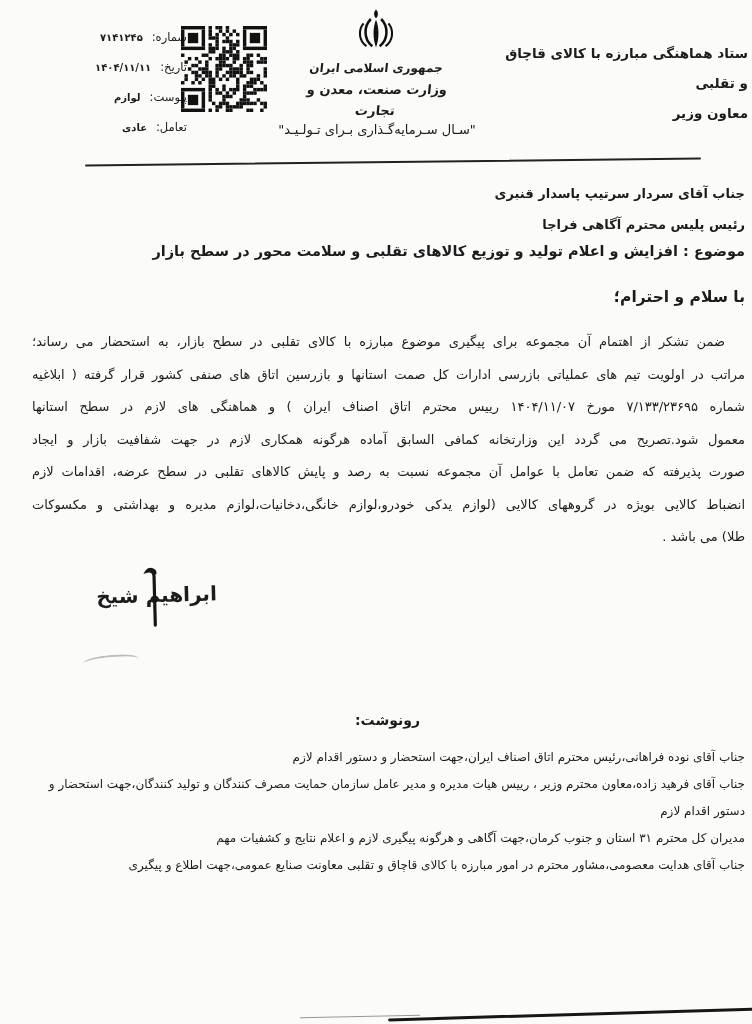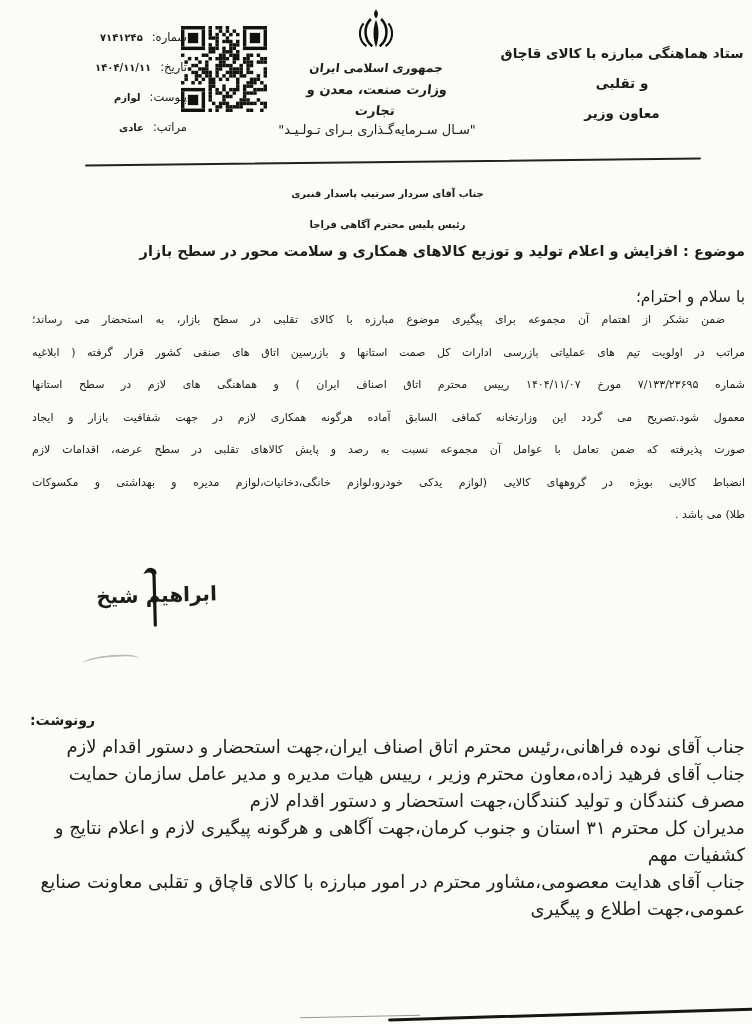--- a/index.html
+++ b/index.html
@@ -9,21 +9,21 @@
     margin:0 auto;
     background:#fbfbf9;
     overflow:hidden;
     direction:rtl;
     font-family:"DejaVu Sans",sans-serif;
     color:#1c1c1c;
   }
   
   .org-block{
     position:absolute;top:38px;right:4px;width:252px;
-    text-align:center;font-weight:700;font-size:13.5px;line-height:30px;
+    font-weight:700;font-size:13.5px;line-height:30px;
   }
   .center-block{
     position:absolute;top:8px;left:300px;width:152px;text-align:center;
   }
   .emblem{width:44px;height:50px;display:inline-block;}
   .calli{
     font-size:13px;font-weight:700;line-height:21px;
     transform:skewX(-6deg);letter-spacing:1px;
   }
   .calli.small{font-size:12px;}
@@ -37,33 +37,33 @@
   .meta-value{font-weight:700;font-size:10px;}
   .qr{position:absolute;top:26px;left:180px;width:88px;height:86px;}
   .qr svg{width:100%;height:100%;fill:#111;}
   .rule{
     position:absolute;top:161px;left:85px;width:616px;height:2px;
     background:#222;transform:rotate(-0.65deg);border-radius:2px;
   }
   
   .recipient{
     position:absolute;top:178px;right:7px;left:30px;
-    font-weight:700;font-size:10px;line-height:31px;text-align:center;
+    font-weight:700;font-size:13px;line-height:31px;text-align:right;
   }
   .subject{
     position:absolute;top:243px;right:7px;left:30px;
     font-weight:700;font-size:14.5px;text-align:right;
   }
   .salutation{
     position:absolute;top:288px;right:7px;
-    font-weight:400;font-size:15.5px;
+    font-weight:700;font-size:15.5px;
   }
   .body-text{
-    position:absolute;top:304px;right:7px;left:32px;
-    font-size:11px;line-height:32.5px;
+    position:absolute;top:326px;right:7px;left:32px;
+    font-size:13px;line-height:32.5px;
   }
   .body-line{text-align:justify;text-align-last:justify;}
   .body-line.first{padding-right:20px;}
   .body-line.last{text-align-last:right;}
   
   .signature{
     position:absolute;top:583px;left:92px;width:130px;height:60px;
     transform:rotate(-1.5deg);
   }
   .signature-name{
@@ -71,23 +71,23 @@
     direction:rtl;text-align:center;
   }
   .signature-stroke{position:absolute;top:-16px;left:52px;width:22px;height:62px;}
   .pen-mark{
     position:absolute;top:655px;left:83px;width:56px;height:10px;
     border-top:2px solid #9a9a98;border-radius:50%;
     transform:rotate(-5deg);opacity:.65;
   }
   
   .cc-block{position:absolute;top:712px;right:7px;left:30px;}
-  .cc-title{font-weight:700;font-size:14px;margin-bottom:5px;text-align:left;}
+  .cc-title{font-weight:700;font-size:14px;margin-bottom:16px;text-align:center;}
   .cc-item{
-    font-size:18px;line-height:27px;text-align:right;
+    font-size:12px;line-height:27px;text-align:right;
   }
   
   .scan-line{
     position:absolute;top:1013px;left:388px;width:368px;height:3px;
     background:#161616;transform:rotate(-1.7deg);border-radius:2px;
   }
   .scan-line-thin{
     position:absolute;top:1016px;left:300px;width:120px;height:1px;
     background:#555;transform:rotate(-1.2deg);opacity:.6;
   }
@@ -125,21 +125,21 @@
     </div>
     <div class="meta-row">
       <span class="meta-label">تاریخ:</span>
       <span class="meta-value">۱۴۰۴/۱۱/۱۱</span>
     </div>
     <div class="meta-row">
       <span class="meta-label">پیوست:</span>
       <span class="meta-value">لوازم</span>
     </div>
     <div class="meta-row">
-      <span class="meta-label">مراتب:</span>
+      <span class="meta-label">تعامل:</span>
       <span class="meta-value">عادی</span>
     </div>
   </div>
 
   <div class="qr">
     <svg viewBox="0 0 100 100">
         <rect x="0" y="0" width="28" height="4"></rect>
         <rect x="0" y="24" width="28" height="4"></rect>
         <rect x="0" y="4" width="4" height="20"></rect>
         <rect x="24" y="4" width="4" height="20"></rect>
@@ -369,21 +369,21 @@
       </svg>
   </div>
 
   <div class="rule"></div>
 
   <div class="recipient">
     <div>جناب آقای سردار سرتیپ پاسدار قنبری</div>
     <div>رئیس پلیس محترم آگاهی فراجا</div>
   </div>
 
-  <div class="subject">موضوع : افزایش و اعلام تولید و توزیع کالاهای همکاری و سلامت محور در سطح بازار</div>
+  <div class="subject">موضوع : افزایش و اعلام تولید و توزیع کالاهای تقلبی و سلامت محور در سطح بازار</div>
 
   <div class="salutation">با سلام و احترام؛</div>
 
   <div class="body-text">
     <div class="body-line first">ضمن تشکر از اهتمام آن مجموعه برای پیگیری موضوع مبارزه با کالای تقلبی در سطح بازار، به استحضار می رساند؛</div>
     <div class="body-line">مراتب در اولویت تیم های عملیاتی بازرسی ادارات کل صمت استانها و بازرسین اتاق های صنفی کشور قرار گرفته ( ابلاغیه</div>
     <div class="body-line">شماره ۷/۱۳۳/۲۳۶۹۵ مورخ ۱۴۰۴/۱۱/۰۷ رییس محترم اتاق اصناف ایران ) و هماهنگی های لازم در سطح استانها</div>
     <div class="body-line">معمول شود.تصریح می گردد این وزارتخانه کمافی السابق آماده هرگونه همکاری لازم در جهت شفافیت بازار و ایجاد</div>
     <div class="body-line">صورت پذیرفته که ضمن تعامل با عوامل آن مجموعه نسبت به رصد و پایش کالاهای تقلبی در سطح عرضه، اقدامات لازم</div>
     <div class="body-line">انضباط کالایی بویژه در گروههای کالایی (لوازم یدکی خودرو،لوازم خانگی،دخانیات،لوازم مدیره و بهداشتی و مکسوکات</div>

